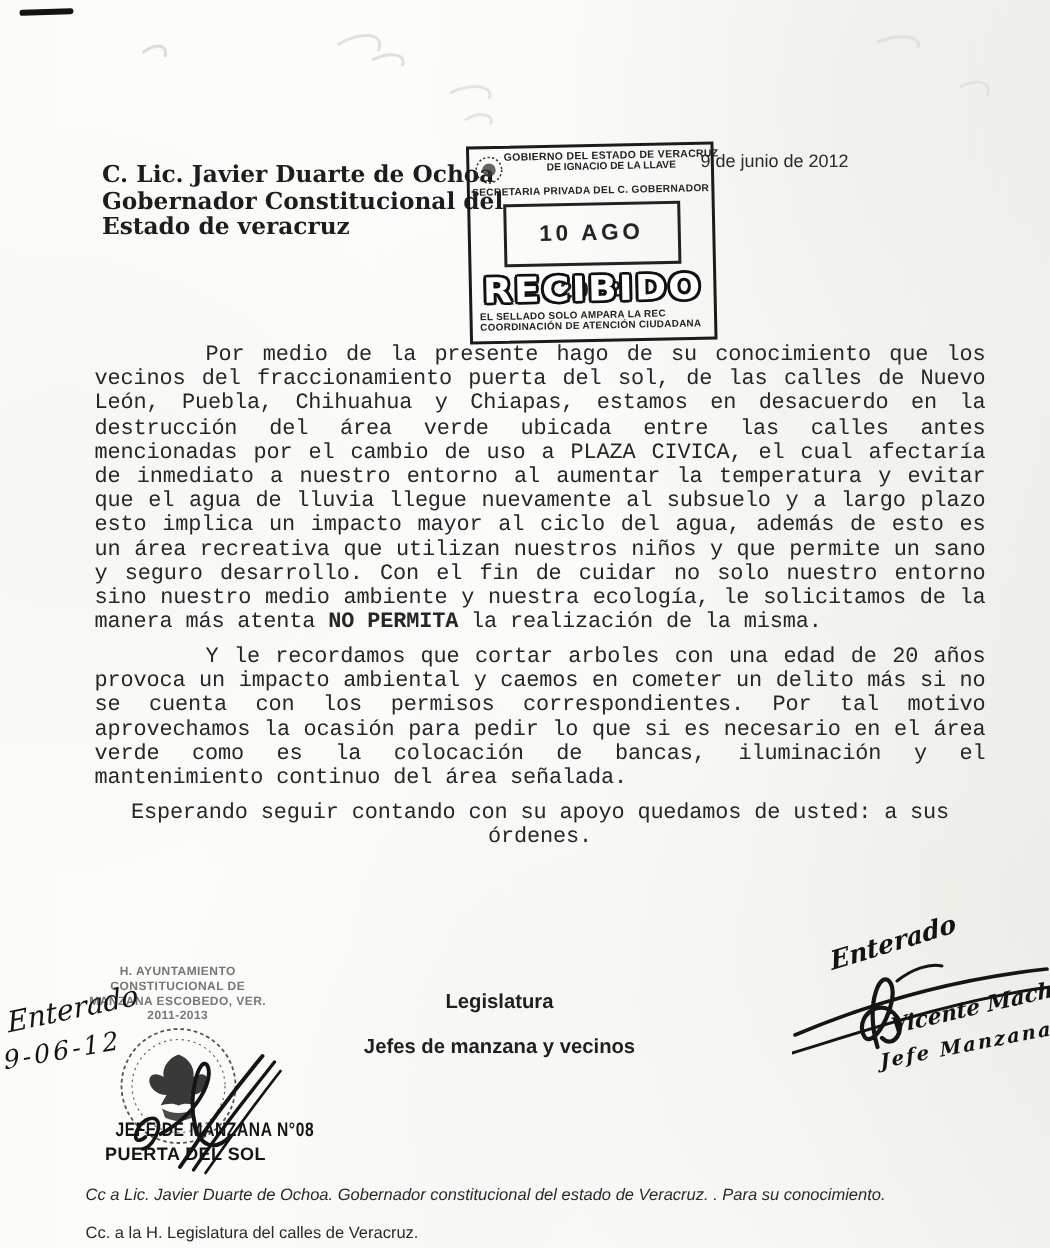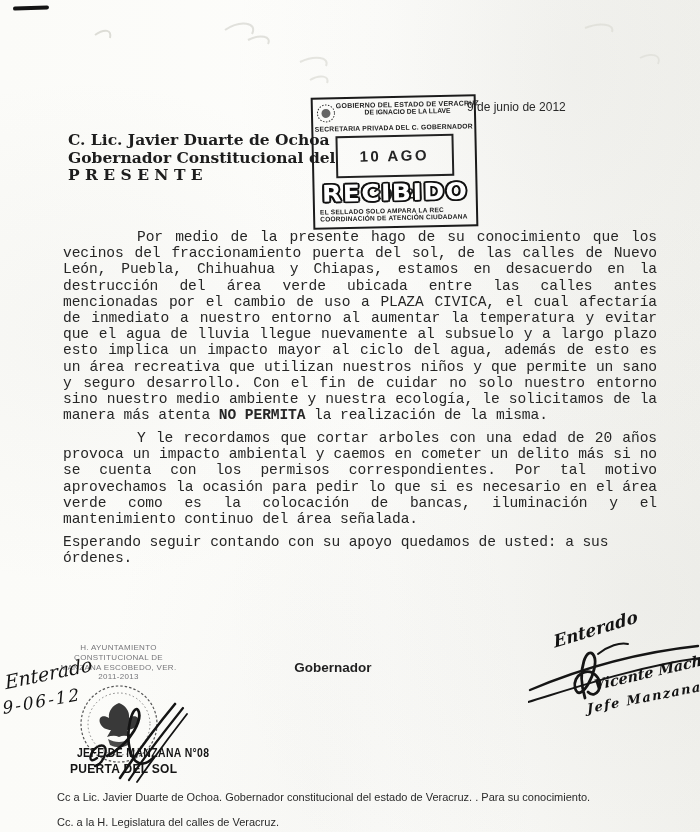--- a/index.html
+++ b/index.html
@@ -16,21 +16,21 @@
   .abs { position:absolute; }
 
   
   .dash { left:13px; top:6px; width:36px; height:4px; background:#141414; border-radius:2px; transform:rotate(-2deg); }
   .pencil { left:0; top:0; }
 
   
   .date-line { left:467px; top:100px; font-size:12px; color:#2a2a2a; z-index:1; }
 
   
-  .addressee { left:68px; top:131px; font-family:"DejaVu Serif", serif; font-weight:bold;
+  .addressee { left:68px; top:107px; font-family:"DejaVu Serif", serif; font-weight:bold;
                font-size:15.5px; line-height:17.6px; color:#1d1d1d; }
 
   
   .stamp { left:312px; top:96px; width:165px; height:132px; border:2.5px solid #1b1b1b;
            transform:rotate(-1.2deg); z-index:2; box-sizing:border-box; padding-top:3px;
            color:#242424; text-align:center; }
   .stamp-head { display:flex; align-items:flex-start; padding:0 3px; }
   .stamp-seal { flex:0 0 auto; margin-top:1px; }
   .stamp-head-text { flex:1; }
   .stamp-org1 { font-size:7px; font-weight:bold; letter-spacing:0.2px; white-space:nowrap; }
@@ -43,25 +43,25 @@
                     text-shadow:-1.6px -1.6px 0 #111, 1.6px -1.6px 0 #111, -1.6px 1.6px 0 #111,
                                  1.6px 1.6px 0 #111, 0 -2px 0 #111, 0 2px 0 #111, -2px 0 0 #111, 2px 0 0 #111;
                     transform:scaleY(0.92); }
   .stamp-foot { font-size:6.6px; font-weight:bold; text-align:left; padding-left:5px; letter-spacing:0.2px; white-space:nowrap; }
 
   
   .body-text { left:63px; top:229px; width:594px; font-size:14.6px; line-height:16.2px;
                text-align:justify; color:#262626; letter-spacing:-0.1px; }
   .para { margin:0 0 6.5px;font-family:Liberation Mono, monospace; }
   .indent { text-indent:74px; }
-  .closing { text-align:left; margin-top:3px; }
+  .closing { text-align:center; margin-top:3px; }
 
   
   .muni-head { left:56px; top:643px; width:125px; text-align:center; font-size:8px; line-height:9.8px;
-               font-weight:normal; color:#76767a; letter-spacing:0.3px; }
+               font-weight:bold; color:#76767a; letter-spacing:0.3px; }
   .eagle { left:78px; top:681px; }
   .muni-jefe { left:52px; top:745px; width:190px; text-align:center; font-size:13px; font-weight:900;
                color:#151515; transform:scaleX(0.8); transform-origin:40% 50%; letter-spacing:0.5px; white-space:nowrap; }
   .muni-puerta { left:70px; top:762px; width:105px; text-align:center; font-size:12px; font-weight:900;
                  color:#151515; letter-spacing:0.3px; white-space:nowrap; }
 
   
   .hand { font-family:"DejaVu Serif", serif; font-style:italic; color:#131313; white-space:nowrap; }
   .hw-left-note { left:4px; top:662px; font-size:19px; transform:rotate(-12deg) skewX(-6deg); }
   .hw-left-date { left:2px; top:691px; font-size:17px; transform:rotate(-10deg) skewX(-4deg); letter-spacing:2px; }
@@ -70,21 +70,21 @@
   .hw-right-role { left:586px; top:690px; font-size:13px; font-weight:bold; transform:rotate(-11deg) skewX(-6deg); letter-spacing:1.5px; }
   .sig { pointer-events:none; }
   .sig-left { left:85px; top:688px; }
   .sig-right { left:528px; top:628px; }
 
   
   .attn { left:228px; top:660px; width:210px; text-align:center; font-weight:bold; font-size:13.5px; color:#1f1f1f; }
   .attn div { margin-bottom:14.5px; }
 
   
-  .cc1 { left:57px; top:791px; font-size:11px; color:#2a2a2a; }
+  .cc1 { left:57px; top:791px; font-size:11px; color:#2a2a2a;font-style:italic; }
   .cc2 { left:57px; top:816px; font-size:11px; color:#2a2a2a; }
 </style>
 </head>
 <body>
 
 <div class="page">
 
   <div class="abs dash"></div>
 
   <svg class="abs pencil" width="700" height="100" viewBox="0 0 700 100">
@@ -93,21 +93,21 @@
     <path d="M300 62 C315 55 330 57 326 66 M310 80 C320 74 330 76 327 83" stroke="#c9c9c1" stroke-width="2" fill="none" opacity="0.45"></path>
     <path d="M585 28 C600 22 615 24 612 32" stroke="#ccccc4" stroke-width="2" fill="none" opacity="0.4"></path>
     <path d="M640 58 C652 52 662 55 658 64" stroke="#ccccc4" stroke-width="1.8" fill="none" opacity="0.35"></path>
   </svg>
 
   <div class="abs date-line">9 de junio de 2012</div>
 
   <div class="abs addressee">
     <div>C. Lic. Javier Duarte de Ochoa</div>
     <div>Gobernador Constitucional del</div>
-    <div>P R E S E N T E</div>
+    <div>Estado de veracruz</div>
   </div>
 
   <div class="abs stamp">
     <div class="stamp-head">
       <svg class="stamp-seal" width="20" height="20" viewBox="0 0 20 20">
         <circle cx="10" cy="10" r="8.5" fill="none" stroke="#333" stroke-width="1" stroke-dasharray="1.5 1.5"></circle>
         <circle cx="10" cy="10" r="4.5" fill="#333" opacity="0.75"></circle>
       </svg>
       <div class="stamp-head-text">
         <div class="stamp-org1">GOBIERNO DEL ESTADO DE VERACRUZ</div>
@@ -149,21 +149,22 @@
 
   <svg class="abs sig sig-left" width="150" height="100" viewBox="0 0 150 100">
     <path d="M12 70 C2 78 4 62 14 58 C26 54 20 76 10 78" stroke="#141414" stroke-width="2.4" fill="none" stroke-linecap="round"></path>
     <path d="M22 68 C48 54 58 30 53 22 C48 16 40 42 45 62 C48 76 58 80 68 70" stroke="#141414" stroke-width="2.6" fill="none" stroke-linecap="round"></path>
     <path d="M35 90 C55 60 75 34 90 16" stroke="#141414" stroke-width="2.6" fill="none" stroke-linecap="round"></path>
     <path d="M44 92 C64 62 84 38 98 20" stroke="#141414" stroke-width="2.2" fill="none" stroke-linecap="round"></path>
     <path d="M52 94 C70 68 88 44 102 26" stroke="#141414" stroke-width="1.8" fill="none" stroke-linecap="round"></path>
   </svg>
 
   <div class="abs attn">
-    <div>Gobernador</div>
+    <div>Legislatura</div>
+    <div>Jefes de manzana y vecinos</div>
   </div>
 
   <div class="abs hand hw-right-note">Enterado</div>
   <svg class="abs sig sig-right" width="175" height="95" viewBox="0 0 175 95">
     <path d="M2 62 C35 48 95 26 170 18" stroke="#151515" stroke-width="2.4" fill="none" stroke-linecap="round"></path>
     <path d="M0 74 C40 62 110 38 172 30" stroke="#151515" stroke-width="2" fill="none" stroke-linecap="round"></path>
     <path d="M57 70 C48 40 60 16 66 28 C72 40 52 78 47 60 C44 48 60 36 70 50 C76 58 68 72 60 64" stroke="#151515" stroke-width="2.8" fill="none" stroke-linecap="round"></path>
     <path d="M70 26 C80 18 92 14 100 16" stroke="#151515" stroke-width="2" fill="none" stroke-linecap="round"></path>
   </svg>
   <div class="abs hand hw-right-name">Vicente Machorro</div>

